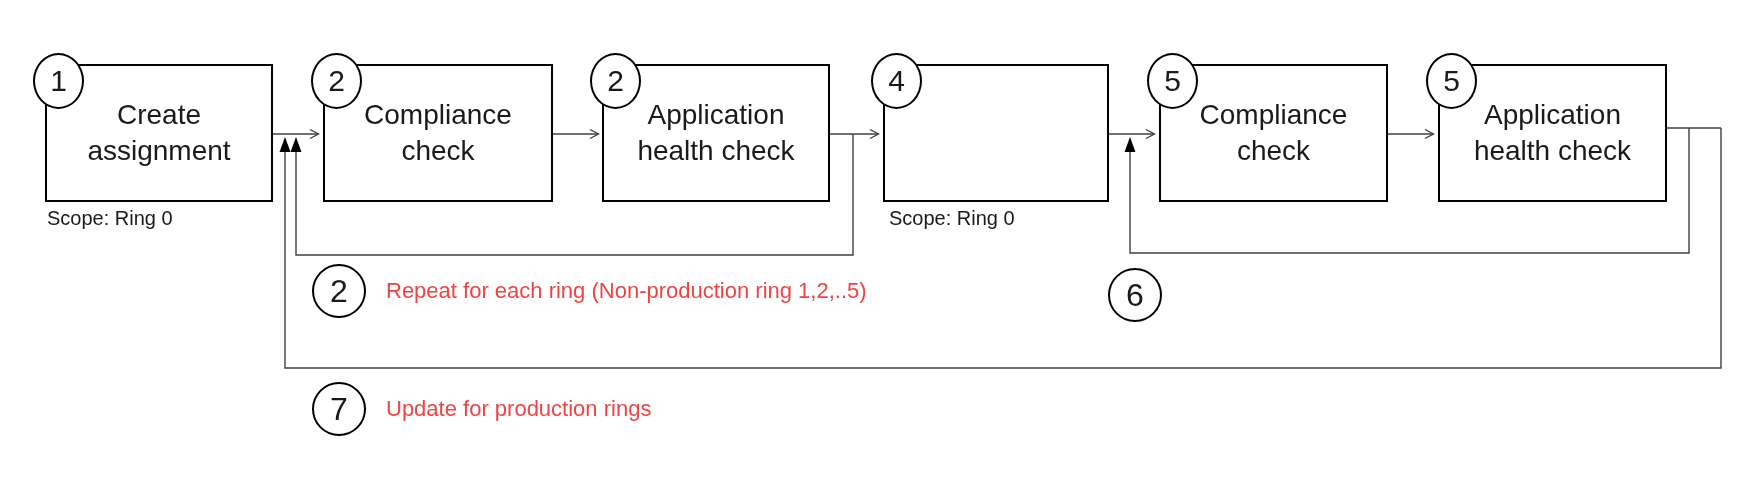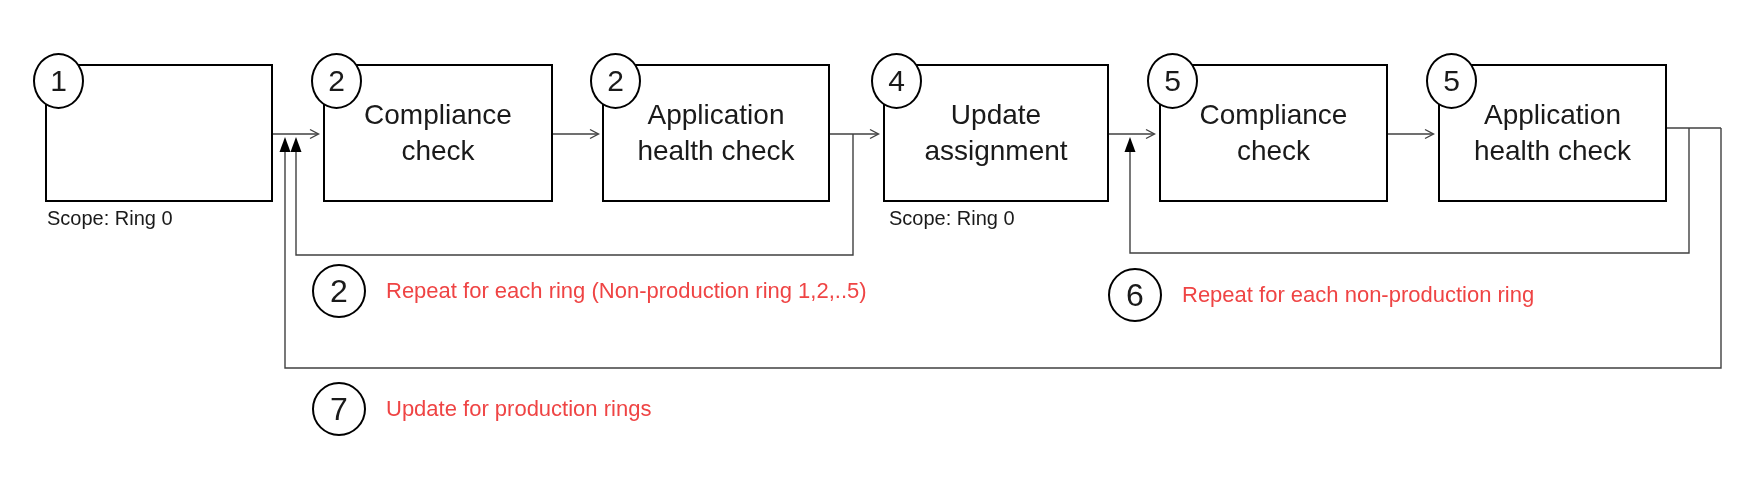--- a/index.html
+++ b/index.html
@@ -120,41 +120,41 @@
     <g stroke="#404040" stroke-width="1.4" fill="none">
       <path d="M1721,128 V368 H285 V150"></path>
     </g>
     <polygon points="285,137 279.5,152 290.5,152" fill="#000000"></polygon>
   </svg>
 
   <div class="flow-box" style="left:45px; width:228px;">
     <span class="step-badge">
       <span>1</span>
     </span>
+    <div class="box-label">Create assignment</div>
   </div>
 
   <div class="flow-box" style="left:323px; width:230px;">
     <span class="step-badge">
       <span>2</span>
     </span>
     <div class="box-label">Compliance check</div>
   </div>
 
   <div class="flow-box" style="left:602px; width:228px;">
     <span class="step-badge">
       <span>2</span>
     </span>
     <div class="box-label">Application health check</div>
   </div>
 
   <div class="flow-box" style="left:883px; width:226px;">
     <span class="step-badge">
       <span>4</span>
     </span>
-    <div class="box-label">Update assignment</div>
   </div>
 
   <div class="flow-box" style="left:1159px; width:229px;">
     <span class="step-badge">
       <span>5</span>
     </span>
     <div class="box-label">Compliance check</div>
   </div>
 
   <div class="flow-box" style="left:1438px; width:229px;">
@@ -171,21 +171,20 @@
     <span class="loop-circle">
       <span>2</span>
     </span>
     <span class="loop-label">Repeat for each ring (Non-production ring 1,2,..5)</span>
   </div>
 
   <div class="loop-annotation" style="left:1108px; top:268px;">
     <span class="loop-circle">
       <span>6</span>
     </span>
-    <span class="loop-label">Repeat for each non-production ring</span>
   </div>
 
   <div class="loop-annotation" style="left:312px; top:382px;">
     <span class="loop-circle">
       <span>7</span>
     </span>
     <span class="loop-label">Update for production rings</span>
   </div>
 
 </div>

